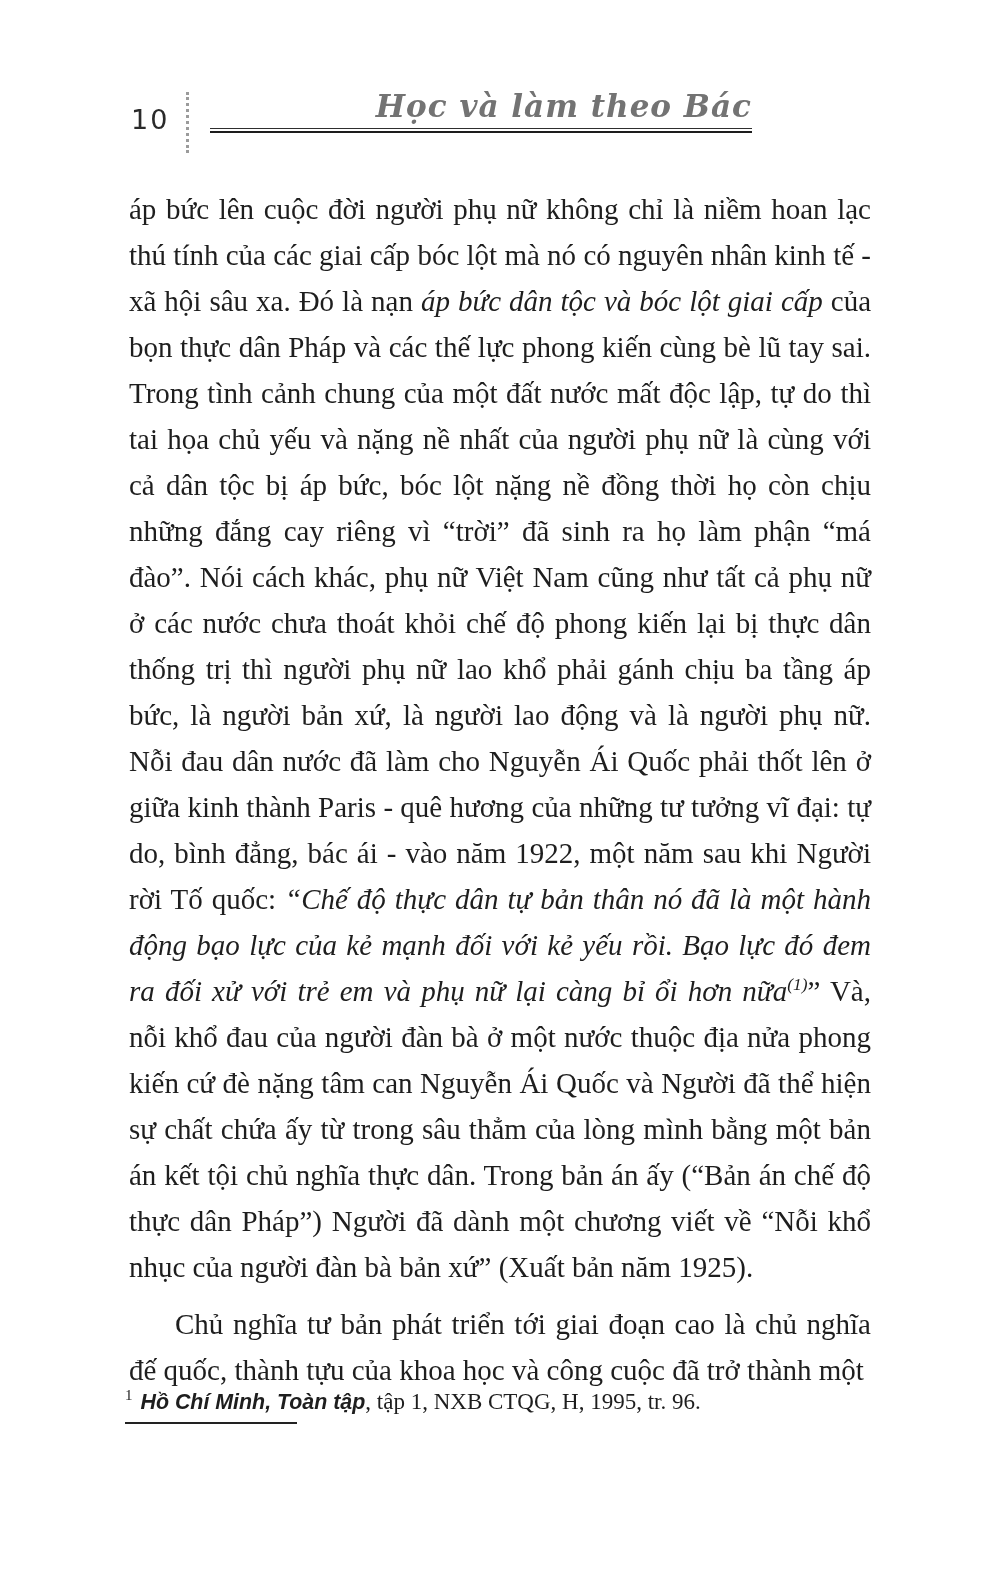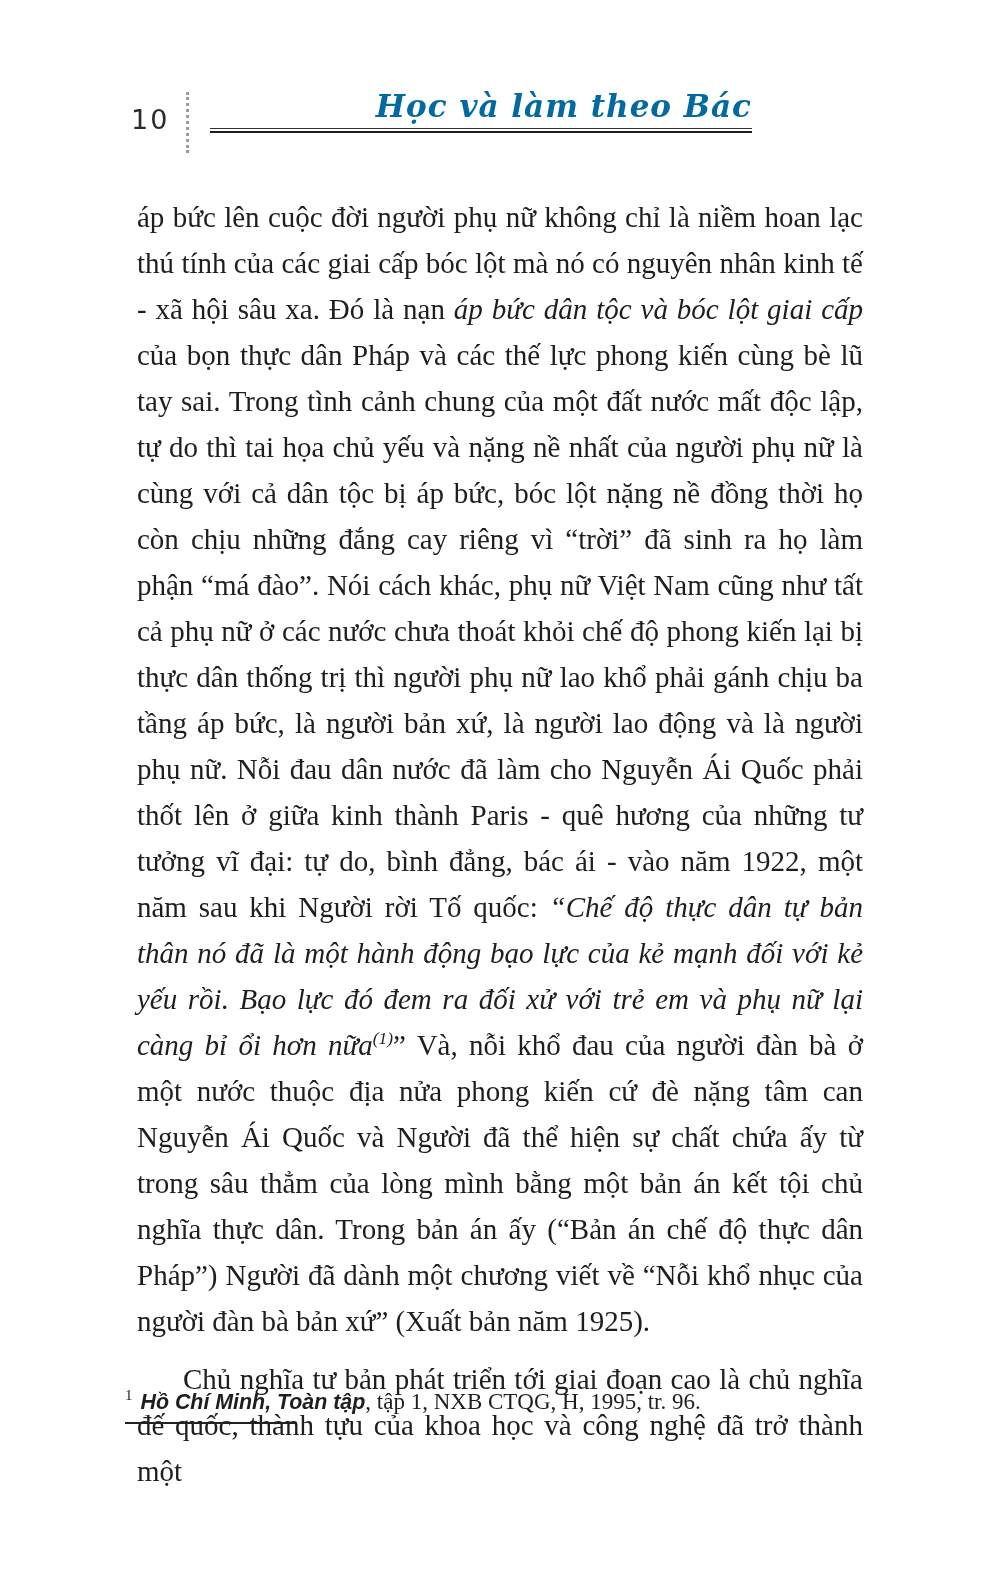--- a/index.html
+++ b/index.html
@@ -41,39 +41,39 @@
     right: 128px;
     top: 88px;
     text-align: right;
   }
   .running-title {
     display: inline-block;
     font-family: "DejaVu Serif", cursive;
     font-style: italic;
     font-weight: bold;
     font-size: 31px;
-    color: #0369a1;
+    color: #737373;
     padding-bottom: 4px;
     letter-spacing: 1px;
   }
   .header-rule {
     height: 2px;
     border-top: 1px solid #2e2e2e;
     border-bottom: 2px solid #1d1d1d;
   }
 
   
   .body-text {
     position: absolute;
     left: 125px;
     top: 182px;
     width: 750px;
   }
   .body-text p {
-    margin: 12px;
+    margin: 4px;
     font-size: 29px;
     line-height: 46px;
     text-align: justify;
     color: #1e1e1e;
   }
   .body-text p.indented {
     margin-top: 11px;
     text-indent: 46px;
   }
   .run-normal { font-style: normal; }
@@ -124,21 +124,21 @@
 
   <div class="header-dots"></div>
 
   <div class="header-block">
     <div class="running-title">Học và làm theo Bác</div>
     <div class="header-rule"></div>
   </div>
 
   <div class="body-text">
     <p><span class="run-normal">áp bức lên cuộc đời người phụ nữ không chỉ là niềm hoan lạc thú tính của các giai cấp bóc lột mà nó có nguyên nhân kinh tế - xã hội sâu xa. Đó là nạn </span><span class="run-italic">áp bức dân tộc và bóc lột giai cấp</span><span class="run-normal"> của bọn thực dân Pháp và các thế lực phong kiến cùng bè lũ tay sai. Trong tình cảnh chung của một đất nước mất độc lập, tự do thì tai họa chủ yếu và nặng nề nhất của người phụ nữ là cùng với cả dân tộc bị áp bức, bóc lột nặng nề đồng thời họ còn chịu những đắng cay riêng vì “trời” đã sinh ra họ làm phận “má đào”. Nói cách khác, phụ nữ Việt Nam cũng như tất cả phụ nữ ở các nước chưa thoát khỏi chế độ phong kiến lại bị thực dân thống trị thì người phụ nữ lao khổ phải gánh chịu ba tầng áp bức, là người bản xứ, là người lao động và là người phụ nữ. Nỗi đau dân nước đã làm cho Nguyễn Ái Quốc phải thốt lên ở giữa kinh thành Paris - quê hương của những tư tưởng vĩ đại: tự do, bình đẳng, bác ái - vào năm 1922, một năm sau khi Người rời Tố quốc: </span><span class="run-italic">“Chế độ thực dân tự bản thân nó đã là một hành động bạo lực của kẻ mạnh đối với kẻ yếu rồi. Bạo lực đó đem ra đối xử với trẻ em và phụ nữ lại càng bỉ ổi hơn nữa</span><span class="run-sup-italic">(1)</span><span class="run-normal">” Và, nỗi khổ đau của người đàn bà ở một nước thuộc địa nửa phong kiến cứ đè nặng tâm can Nguyễn Ái Quốc và Người đã thể hiện sự chất chứa ấy từ trong sâu thẳm của lòng mình bằng một bản án kết tội chủ nghĩa thực dân. Trong bản án ấy (“Bản án chế độ thực dân Pháp”) Người đã dành một chương viết về “Nỗi khổ nhục của người đàn bà bản xứ” (Xuất bản năm 1925).</span></p>
-    <p class="indented"><span class="run-normal">Chủ nghĩa tư bản phát triển tới giai đoạn cao là chủ nghĩa đế quốc, thành tựu của khoa học và công nghệ đã trở thành một</span></p>
+    <p class="indented"><span class="run-normal">Chủ nghĩa tư bản phát triển tới giai đoạn cao là chủ nghĩa đế quốc, thành tựu của khoa học và công cuộc đã trở thành một</span></p>
   </div>
 
   <div class="footnote-rule"></div>
 
   <div class="footnote">
     <span class="footnote-marker">1</span><span><span class="run-ref-title">Hồ Chí Minh, Toàn tập</span><span class="run-normal">, tập 1, NXB CTQG, H, 1995, tr. 96.</span></span>
   </div>
 
 </div>
 

